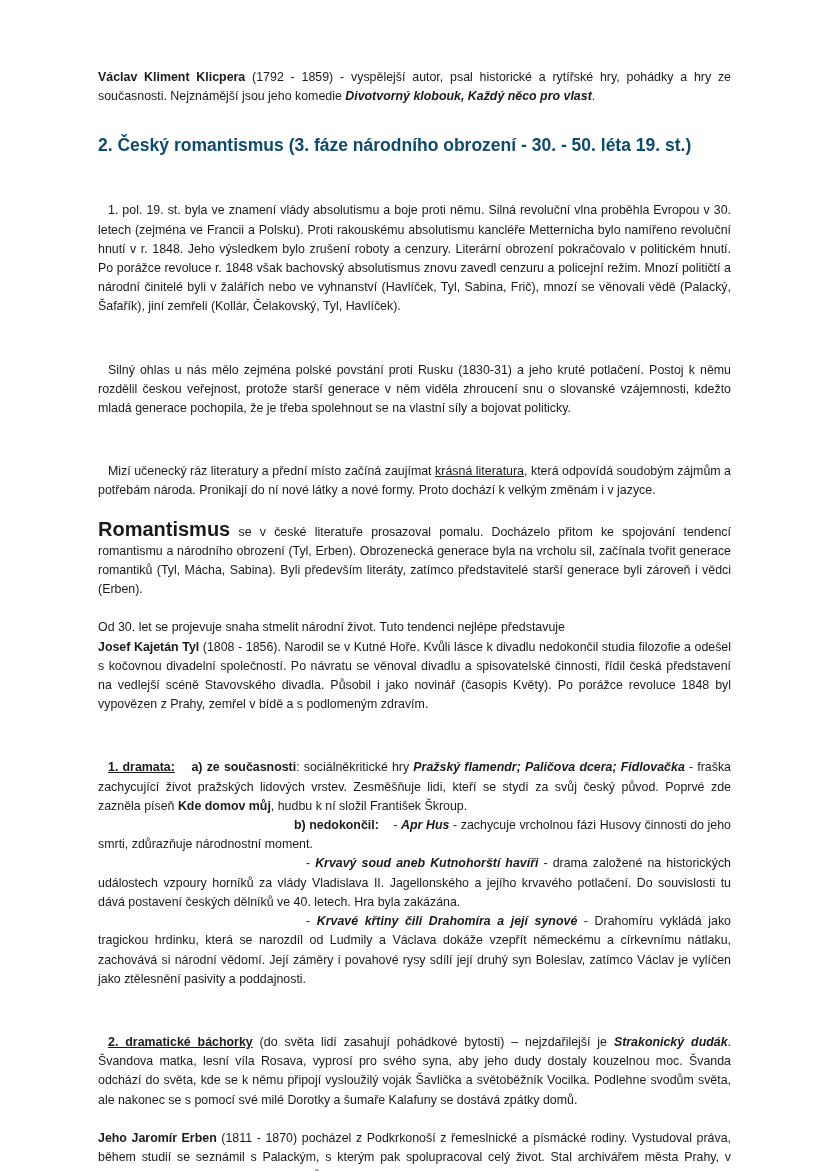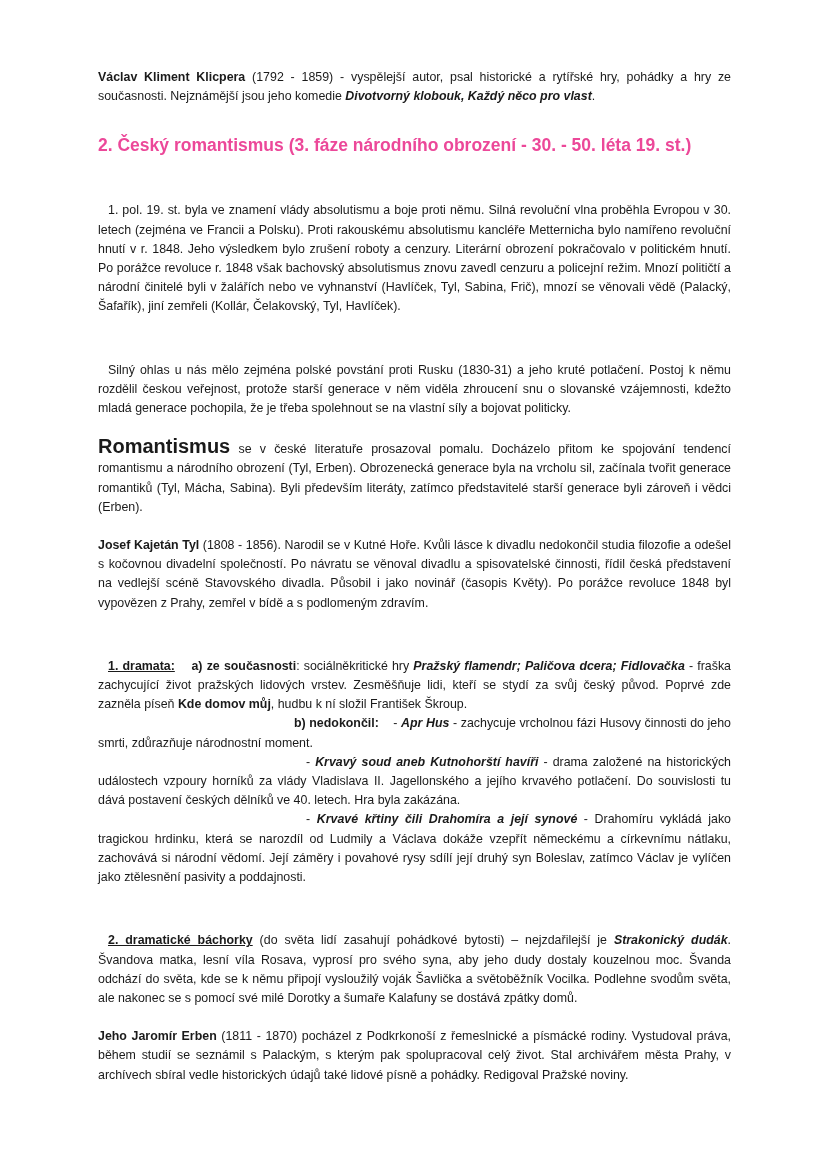--- a/index.html
+++ b/index.html
@@ -9,45 +9,47 @@
     font-family: "Liberation Sans", sans-serif;
     font-size: 12.4px; line-height: 19.2px; color: #1a1a1a;
     text-align: justify;
   }
   p { margin: 0; }
   .b { font-weight: bold; }
   .bi { font-weight: bold; font-style: italic; }
   .u { text-decoration: underline; }
   .h2 {
     font-size: 17.5px; font-weight: bold; line-height: 24px;
-    margin-top: 27px; margin-bottom: 14px; text-align: left; color: #ec4899;
+    margin-top: 27px; margin-bottom: 14px; text-align: left; color: #0c4a6e;
   }
   .indent { text-indent: 10px; margin-top: 44px; }
   .gap { height: 19px; }
   .name-big { font-size: 20px; font-weight: bold; }
   .sub-b { padding-left: 98px; }
 </style>
 </head>
 <body>
 
 <div class="page">
 
   <p><span class="b">Václav Kliment Klicpera</span><span> (1792 - 1859) - vyspělejší autor, psal historické a rytířské hry, pohádky a hry ze současnosti. Nejznámější jsou jeho komedie </span><span class="bi">Divotvorný klobouk, Každý něco pro vlast</span><span>.</span></p>
 
   <h2 class="h2">2. Český romantismus (3. fáze národního obrození - 30. - 50. léta 19. st.)</h2>
 
   <p class="indent">1. pol. 19. st. byla ve znamení vlády absolutismu a boje proti němu. Silná revoluční vlna proběhla Evropou v 30. letech (zejména ve Francii a Polsku). Proti rakouskému absolutismu kancléře Metternicha bylo namířeno revoluční hnutí v r. 1848. Jeho výsledkem bylo zrušení roboty a cenzury. Literární obrození pokračovalo v politickém hnutí. Po porážce revoluce r. 1848 však bachovský absolutismus znovu zavedl cenzuru a policejní režim. Mnozí političtí a národní činitelé byli v žalářích nebo ve vyhnanství (Havlíček, Tyl, Sabina, Frič), mnozí se věnovali vědě (Palacký, Šafařík), jiní zemřeli (Kollár, Čelakovský, Tyl, Havlíček).</p>
   <p class="indent">Silný ohlas u nás mělo zejména polské povstání proti Rusku (1830-31) a jeho kruté potlačení. Postoj k němu rozdělil českou veřejnost, protože starší generace v něm viděla zhroucení snu o slovanské vzájemnosti, kdežto mladá generace pochopila, že je třeba spolehnout se na vlastní síly a bojovat politicky.</p>
+  <p class="indent"><span>Mizí učenecký ráz literatury a přední místo začíná zaujímat </span><span class="u">krásná literatura</span><span>, která odpovídá soudobým zájmům a potřebám národa. Pronikají do ní nové látky a nové formy. Proto dochází k velkým změnám i v jazyce.</span></p>
 
   <div class="gap"></div>
 
   <p><span class="name-big">Romantismus</span><span> se v české literatuře prosazoval pomalu. Docházelo přitom ke spojování tendencí romantismu a národního obrození (Tyl, Erben). Obrozenecká generace byla na vrcholu sil, začínala tvořit generace romantiků (Tyl, Mácha, Sabina). Byli především literáty, zatímco představitelé starší generace byli zároveň i vědci (Erben).</span></p>
 
   <div class="gap"></div>
 
+  <p style="text-align:left">Od 30. let se projevuje snaha stmelit národní život. Tuto tendenci nejlépe představuje</p>
   <p><span class="b">Josef Kajetán Tyl</span><span> (1808 - 1856). Narodil se v Kutné Hoře. Kvůli lásce k divadlu nedokončil studia filozofie a odešel s kočovnou divadelní společností. Po návratu se věnoval divadlu a spisovatelské činnosti, řídil česká představení na vedlejší scéně Stavovského divadla. Působil i jako novinář (časopis Květy). Po porážce revoluce 1848 byl vypovězen z Prahy, zemřel v bídě a s podlomeným zdravím.</span></p>
 
   <p class="indent"><span class="b u">1. dramata:</span>&nbsp;&nbsp;&nbsp;&nbsp;<span class="b">a) ze současnosti</span><span>: sociálněkritické hry </span><span class="bi">Pražský flamendr; Paličova dcera; Fidlovačka</span><span> - fraška zachycující život pražských lidových vrstev. Zesměšňuje lidi, kteří se stydí za svůj český původ. Poprvé zde zazněla píseň </span><span class="b">Kde domov můj</span><span>, hudbu k ní složil František Škroup.</span></p>
 
   <p><span class="sub-b"></span><span class="b" style="padding-left:98px">b) nedokončil:</span>&nbsp;&nbsp;&nbsp;&nbsp;<span>- </span><span class="bi">Apr Hus</span><span> - zachycuje vrcholnou fázi Husovy činnosti do jeho smrti, zdůrazňuje národnostní moment.</span></p>
 
   <p><span style="padding-left:208px"></span><span>- </span><span class="bi">Krvavý soud aneb Kutnohorští havíři</span><span> - drama založené na historických událostech vzpoury horníků za vlády Vladislava II. Jagellonského a jejího krvavého potlačení. Do souvislosti tu dává postavení českých dělníků ve 40. letech. Hra byla zakázána.</span></p>
 
   <p><span style="padding-left:208px"></span><span>- </span><span class="bi">Krvavé křtiny čili Drahomíra a její synové</span><span> - Drahomíru vykládá jako tragickou hrdinku, která se narozdíl od Ludmily a Václava dokáže vzepřít německému a církevnímu nátlaku, zachovává si národní vědomí. Její záměry i povahové rysy sdílí její druhý syn Boleslav, zatímco Václav je vylíčen jako ztělesnění pasivity a poddajnosti.</span></p>
 

